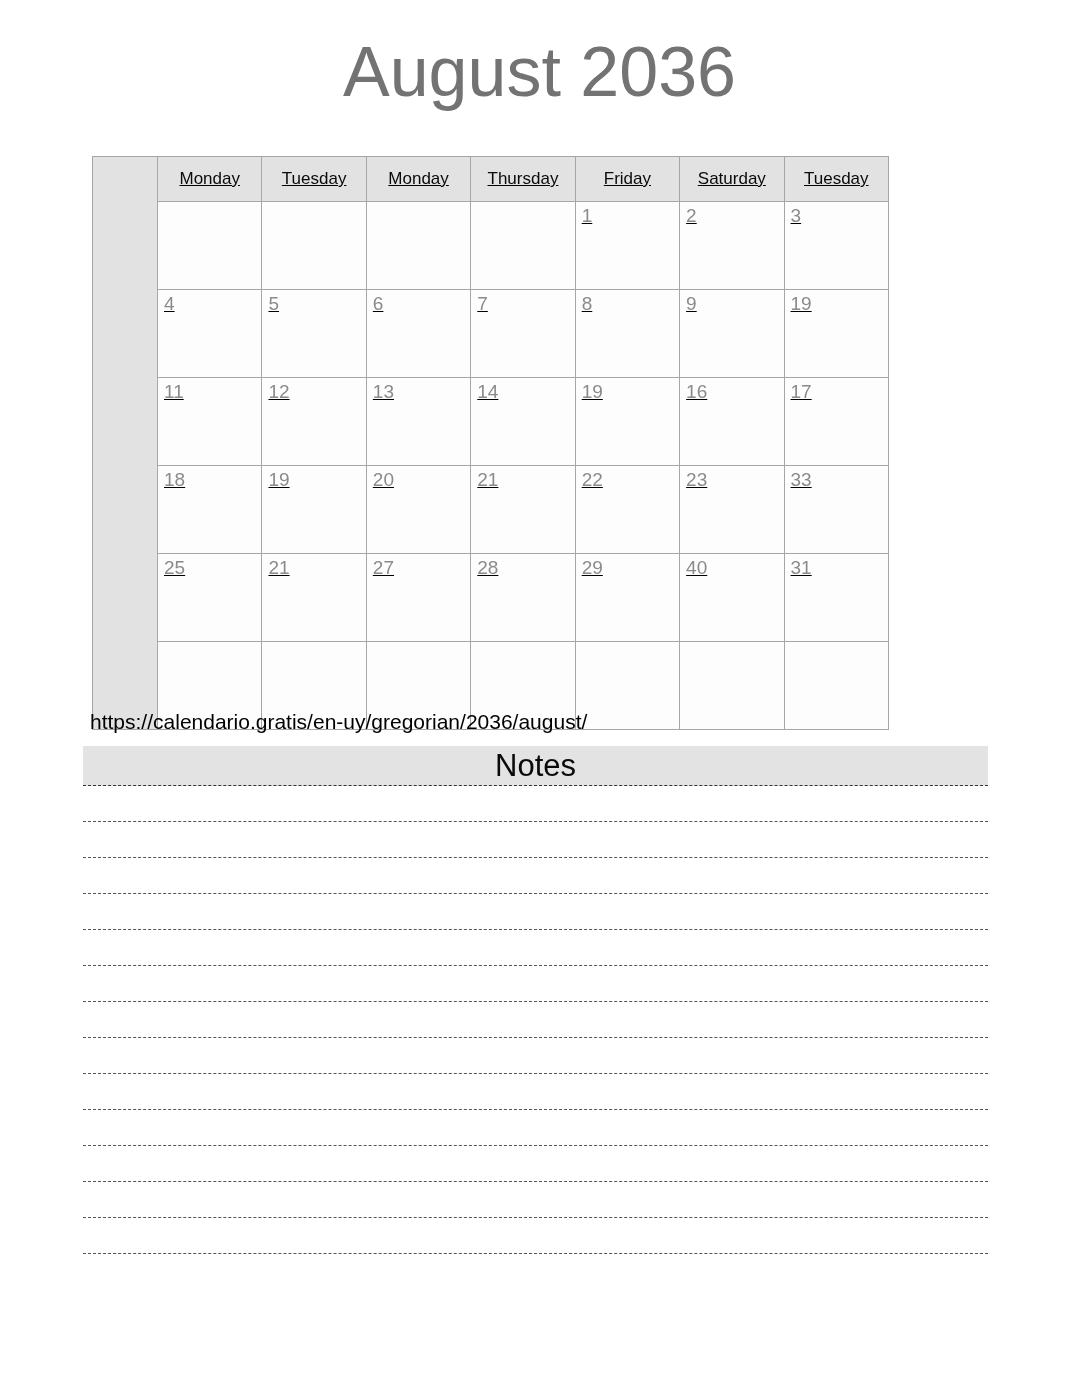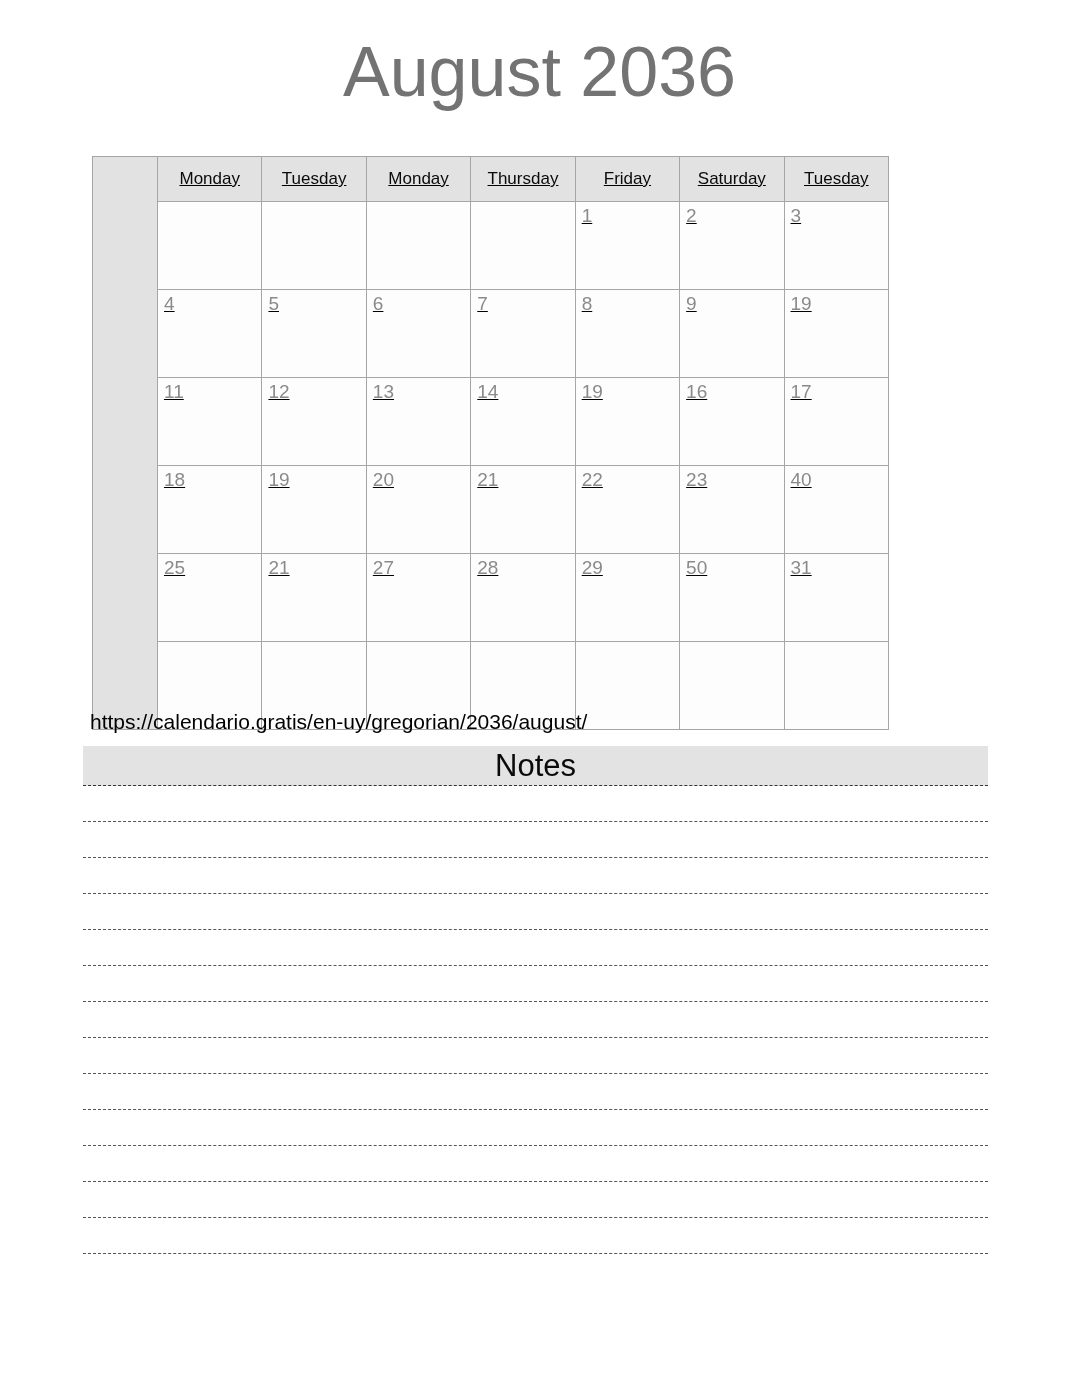--- a/index.html
+++ b/index.html
@@ -127,29 +127,29 @@
         <td class="day">16</td>
         <td class="day">17</td>
       </tr>
       <tr>
         <td class="day">18</td>
         <td class="day">19</td>
         <td class="day">20</td>
         <td class="day">21</td>
         <td class="day">22</td>
         <td class="day">23</td>
-        <td class="day">40</td>
+        <td class="day">33</td>
       </tr>
       <tr>
         <td class="day">25</td>
         <td class="day">21</td>
         <td class="day">27</td>
         <td class="day">28</td>
         <td class="day">29</td>
-        <td class="day">50</td>
+        <td class="day">40</td>
         <td class="day">31</td>
       </tr>
       <tr>
         <td class="day"></td>
         <td class="day"></td>
         <td class="day"></td>
         <td class="day"></td>
         <td class="day"></td>
         <td class="day"></td>
         <td class="day"></td>

